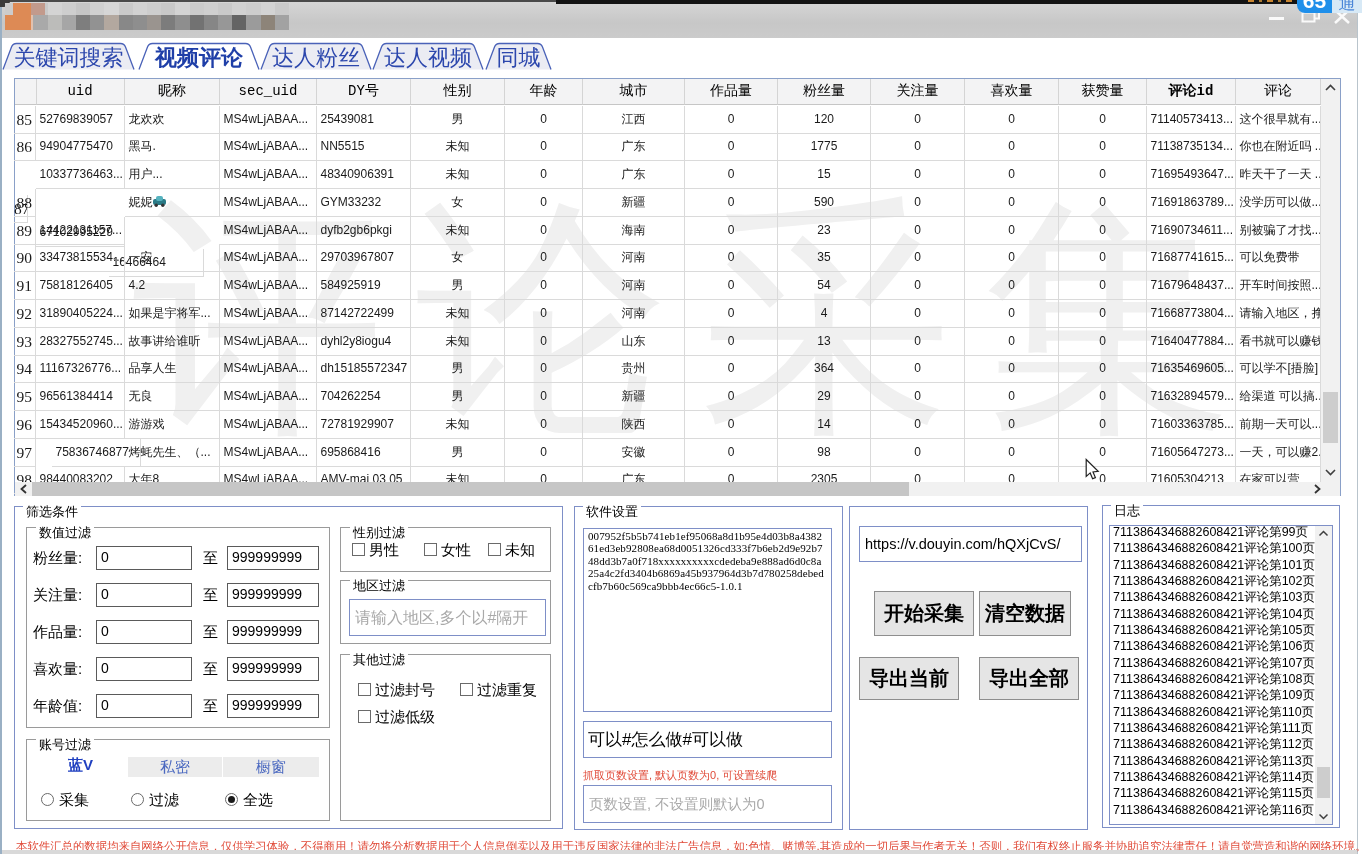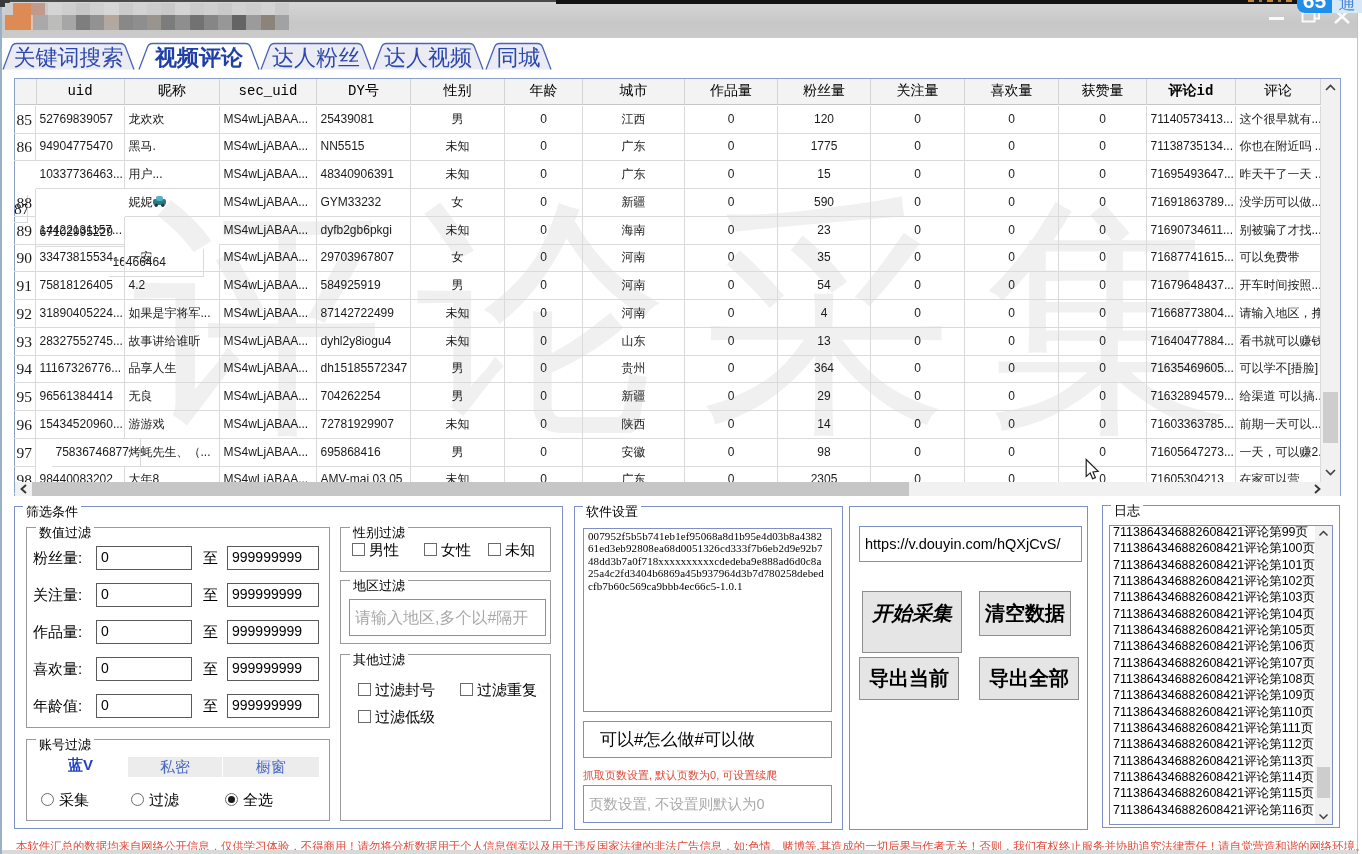--- a/index.html
+++ b/index.html
@@ -416,28 +416,28 @@
         <div class="glabel" style="left:9px;">其他过滤</div>
         <div class="abs" style="left:17px;top:26px;font-size:15px;"><span class="cb"></span>过滤封号</div>
         <div class="abs" style="left:119px;top:26px;font-size:15px;"><span class="cb"></span>过滤重复</div>
         <div class="abs" style="left:17px;top:53px;font-size:15px;"><span class="cb"></span>过滤低级</div>
       </div>
     </div>
 
     <div class="gbox" style="left:574px;top:506px;width:269px;height:324px;">
       <div class="glabel" style="left:8px;">软件设置</div>
       <div class="bipt" id="hexbox" style="left:8px;top:21px;width:249px;height:184px;font-family:'Liberation Serif',serif;font-size:11px;line-height:12.4px;padding:1px 0 0 4px;letter-spacing:0.1px;white-space:nowrap;">007952f5b5b741eb1ef95068a8d1b95e4d03b8a4382<br>61ed3eb92808ea68d0051326cd333f7b6eb2d9e92b7<br>48dd3b7a0f718xxxxxxxxxxcdedeba9e888ad6d0c8a<br>25a4c2fd3404b6869a45b937964d3b7d780258debed<br>cfb7b60c569ca9bbb4ec66c5-1.0.1</div>
-      <div class="bipt" style="left:8px;top:214px;width:249px;height:37px;font-size:17px;line-height:35px;padding-left:16px;">可以#怎么做#可以做</div>
+      <div class="bipt" style="left:8px;top:214px;width:249px;height:37px;font-size:17px;line-height:35px;padding-left:4px;">可以#怎么做#可以做</div>
       <div class="abs red" style="left:8px;top:261px;font-size:11px;white-space:nowrap;">抓取页数设置, 默认页数为0, 可设置续爬</div>
       <div class="bipt" style="left:8px;top:278px;width:249px;height:38px;color:#a9a9a9;font-size:14.5px;line-height:36px;padding-left:5px;">页数设置, 不设置则默认为0</div>
     </div>
 
     <div class="gbox" style="left:849px;top:506px;width:239px;height:324px;">
       <div class="bipt" style="left:9px;top:19px;width:223px;height:36px;font-size:14.5px;line-height:34px;padding-left:5px;">https://v.douyin.com/hQXjCvS/</div>
-      <div class="btn" style="left:12px;top:84px;width:100px;height:62px;line-height:43px;font-style:italic;">开始采集</div>
+      <div class="btn" style="left:24px;top:84px;width:100px;height:45px;line-height:43px;">开始采集</div>
       <div class="btn" style="left:129px;top:84px;width:92px;height:45px;line-height:43px;">清空数据</div>
       <div class="btn" style="left:9px;top:150px;width:100px;height:43px;line-height:41px;">导出当前</div>
       <div class="btn" style="left:129px;top:150px;width:100px;height:43px;line-height:41px;">导出全部</div>
     </div>
 
     <div class="gbox" style="left:1102px;top:505px;width:238px;height:323px;">
       <div class="glabel" style="left:8px;">日志</div>
       <div class="bipt" id="logbox" style="left:6px;top:19px;width:224px;height:300px;font-size:12.5px;">
           <div style="position:absolute;left:3px;top:-2px;line-height:16.33px;white-space:nowrap;">7113864346882608421评论第99页<br>7113864346882608421评论第100页<br>7113864346882608421评论第101页<br>7113864346882608421评论第102页<br>7113864346882608421评论第103页<br>7113864346882608421评论第104页<br>7113864346882608421评论第105页<br>7113864346882608421评论第106页<br>7113864346882608421评论第107页<br>7113864346882608421评论第108页<br>7113864346882608421评论第109页<br>7113864346882608421评论第110页<br>7113864346882608421评论第111页<br>7113864346882608421评论第112页<br>7113864346882608421评论第113页<br>7113864346882608421评论第114页<br>7113864346882608421评论第115页<br>7113864346882608421评论第116页<br></div>
           <div class="sb" style="right:0;top:0;width:17px;height:100%;"></div>

